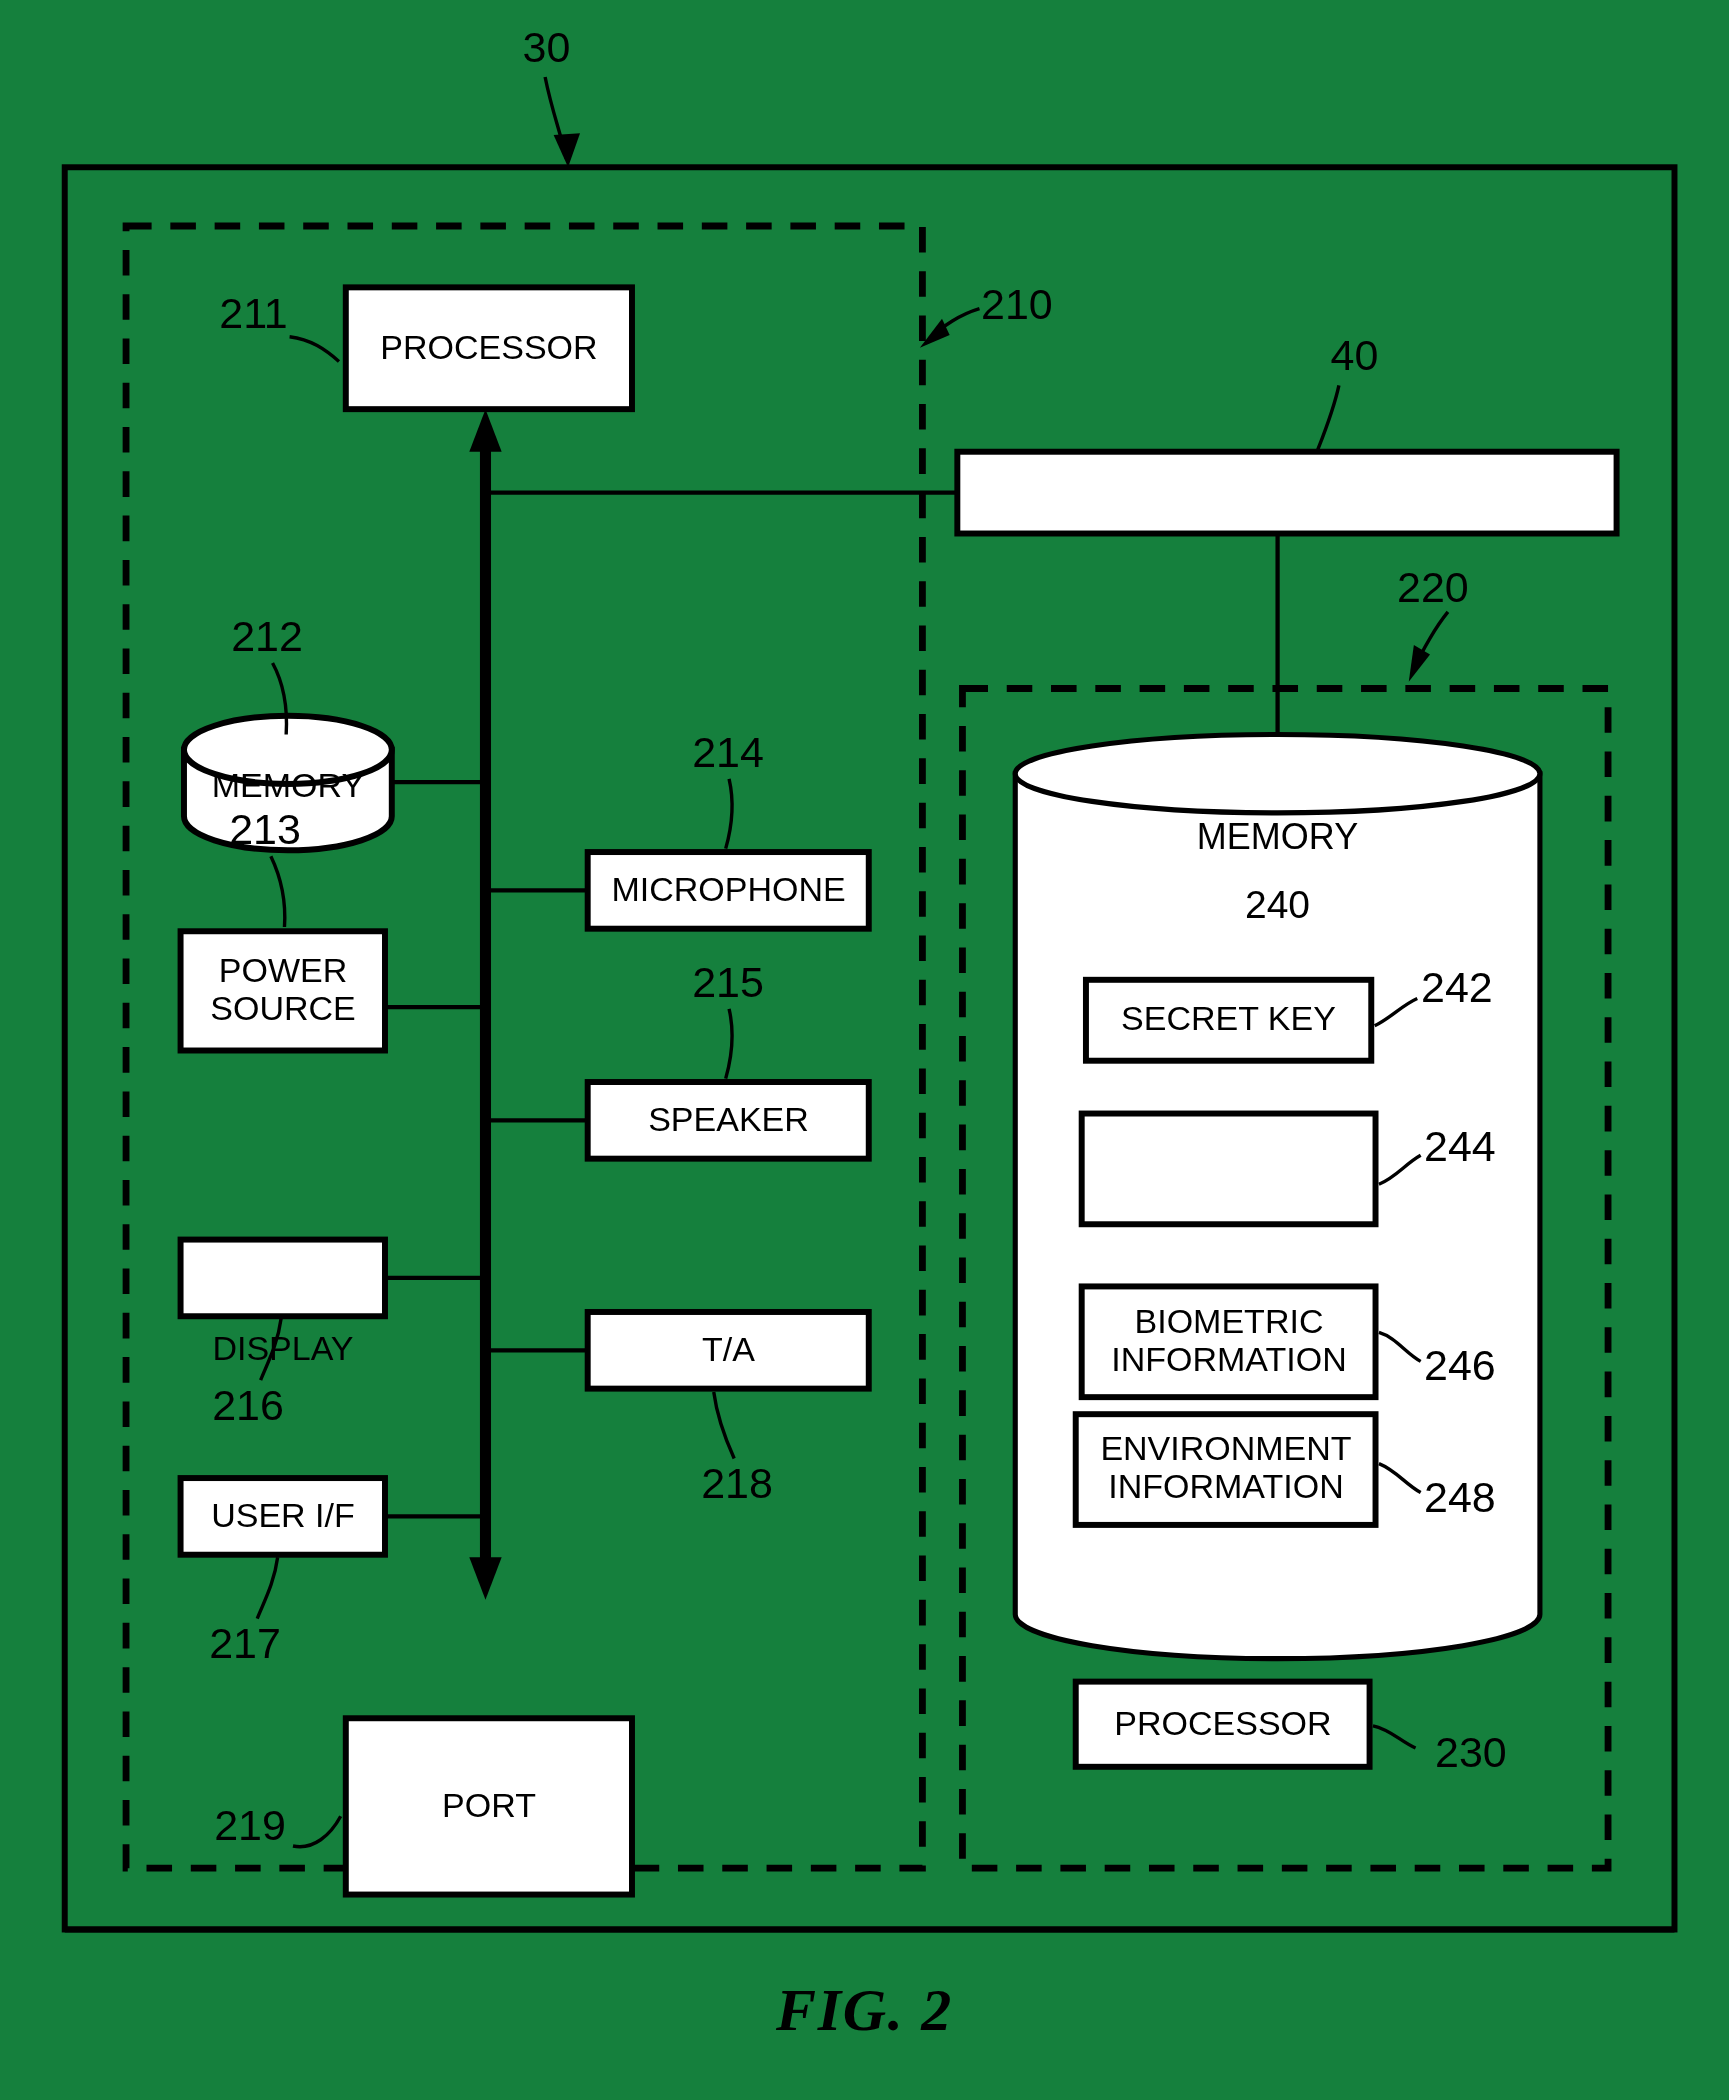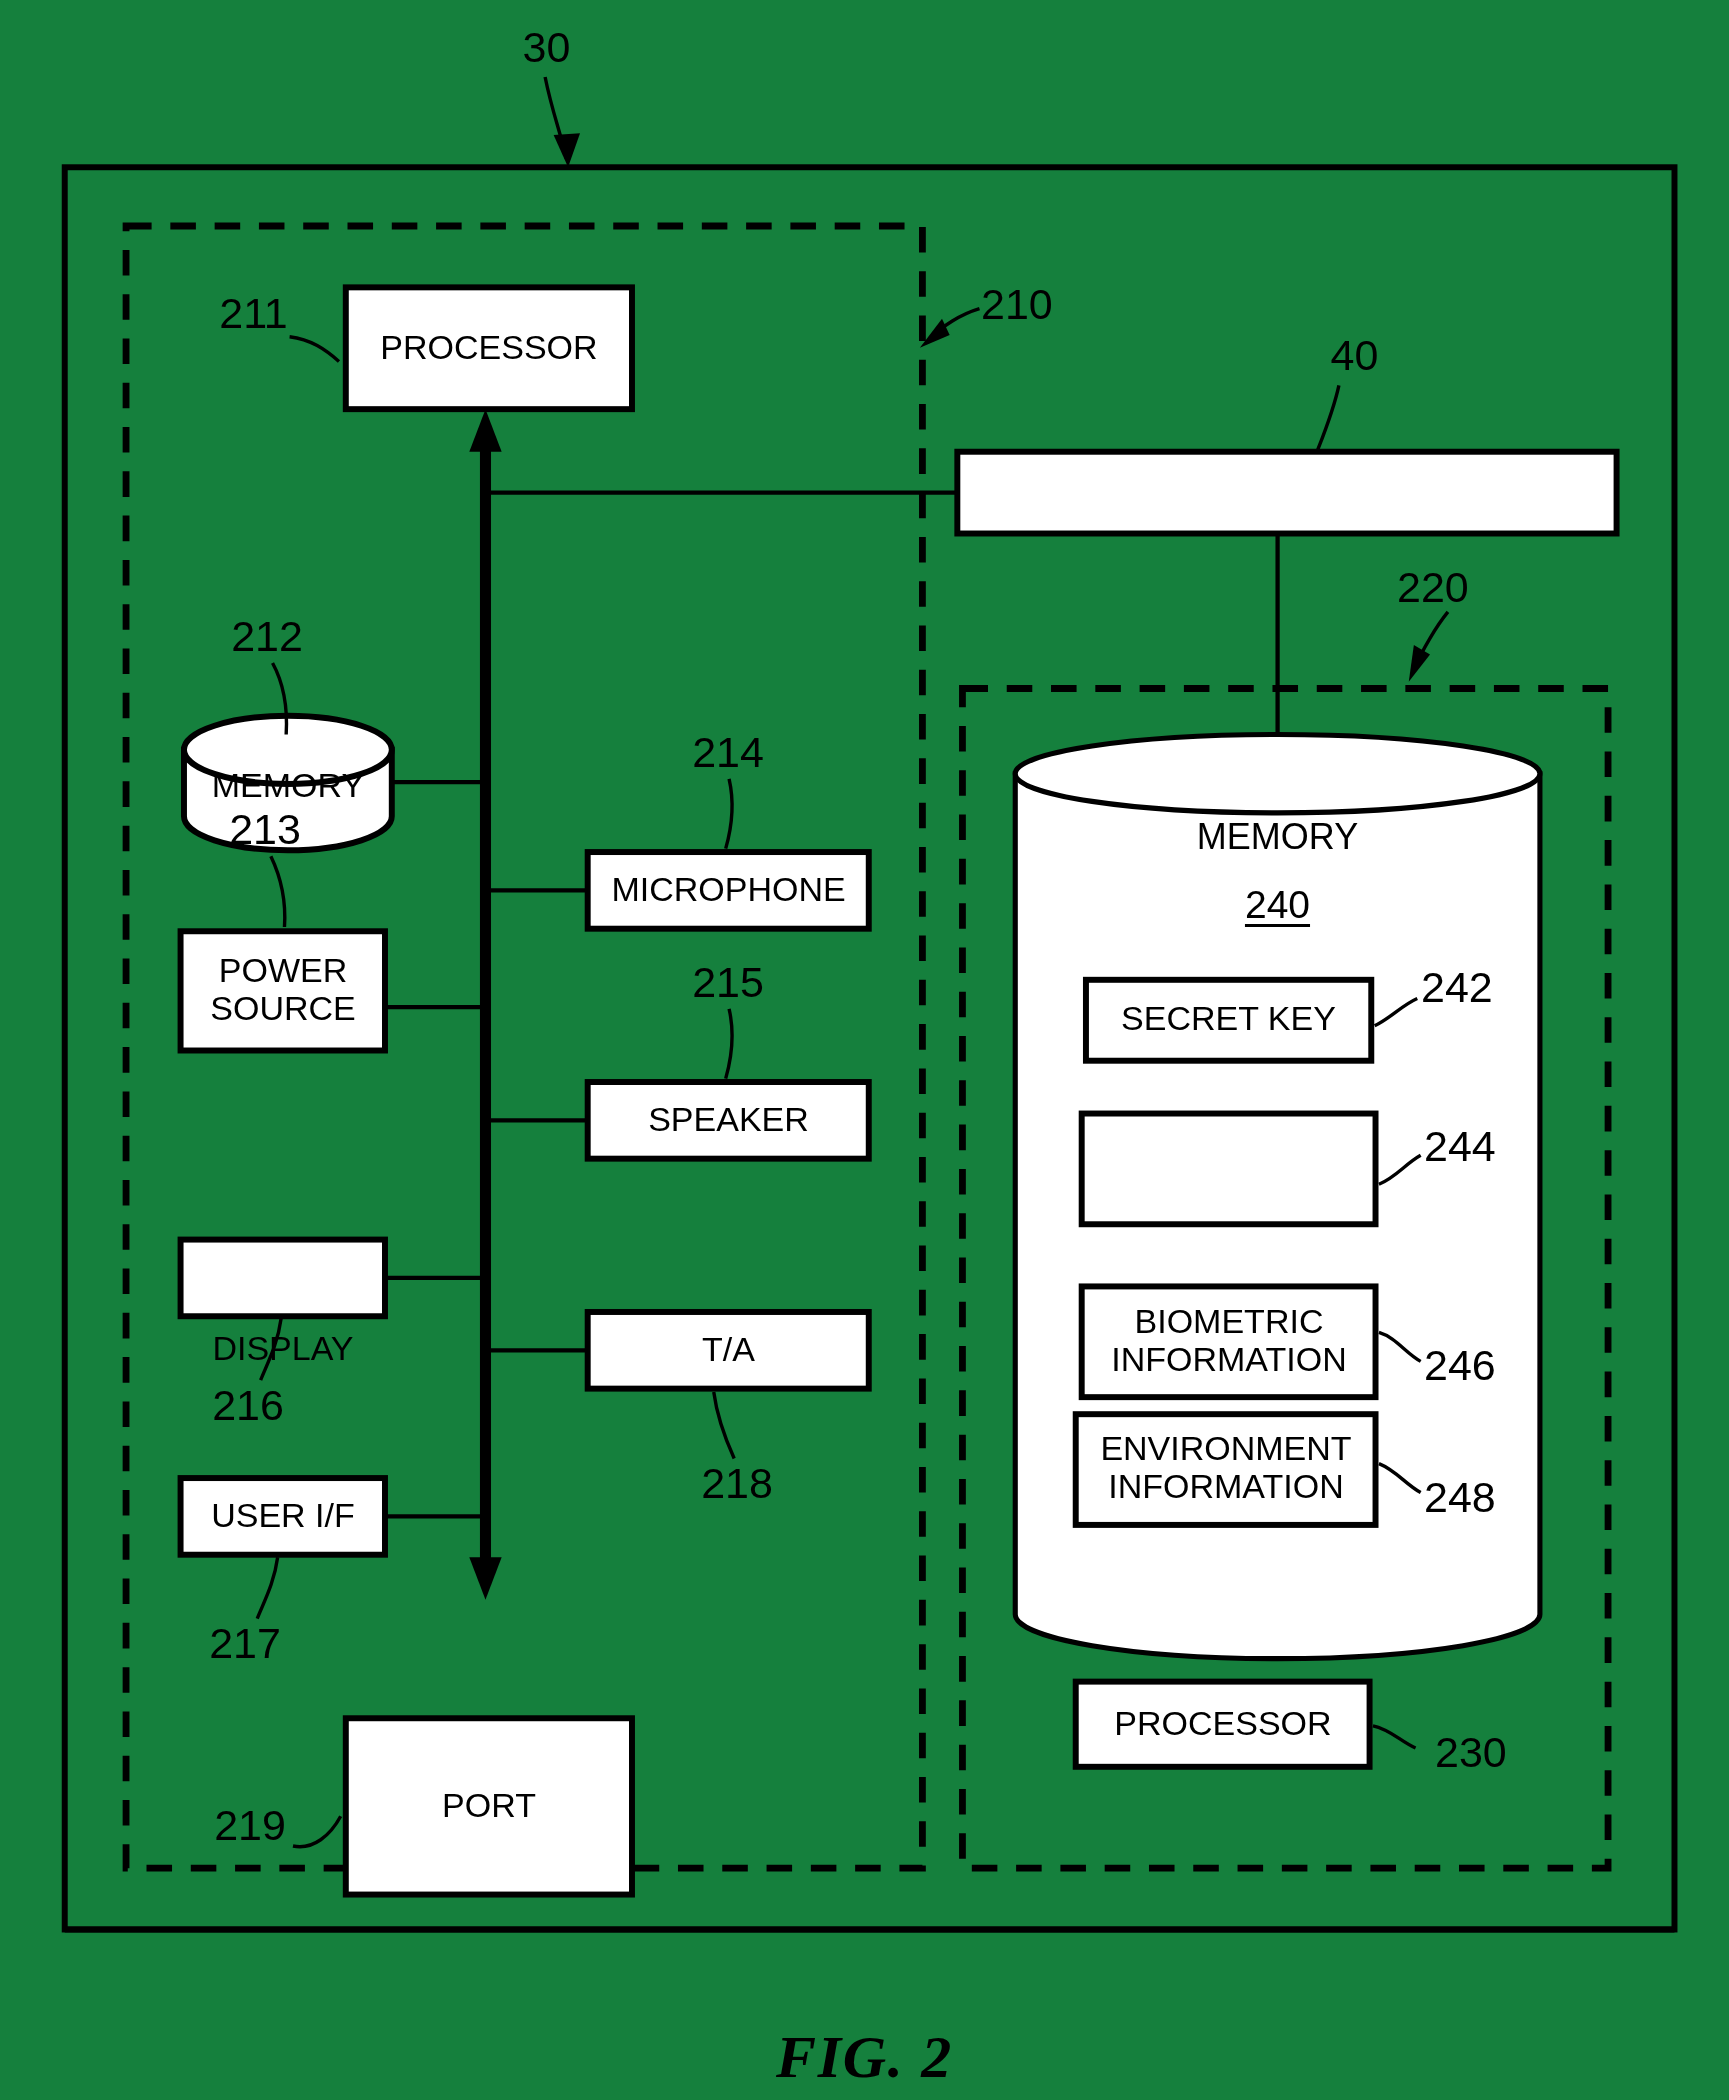--- a/index.html
+++ b/index.html
@@ -36,32 +36,30 @@
   }
   .ref-num {
     font-size: 43px;
     font-family: "Liberation Sans", sans-serif;
   }
   .mem-title {
     font-size: 36px;
   }
   .mem-num {
     font-size: 39px;
-    text-decoration: underline;
     text-underline-offset: 6px;
   }
   .fig-caption {
     position: absolute;
     font-family: "Liberation Serif", serif;
     font-style: italic;
     font-size: 60px;
     font-weight: 700;
     color: #000000;
     letter-spacing: 1.7px;
-    margin-top: 47px;
   }
   .two-line { line-height: 1.12; }
 </style>
 </head>
 <body>
 
 <div id="figure-root">
 
   <svg id="figure-svg" viewBox="0 0 2030 2466" xmlns="http://www.w3.org/2000/svg">
 

